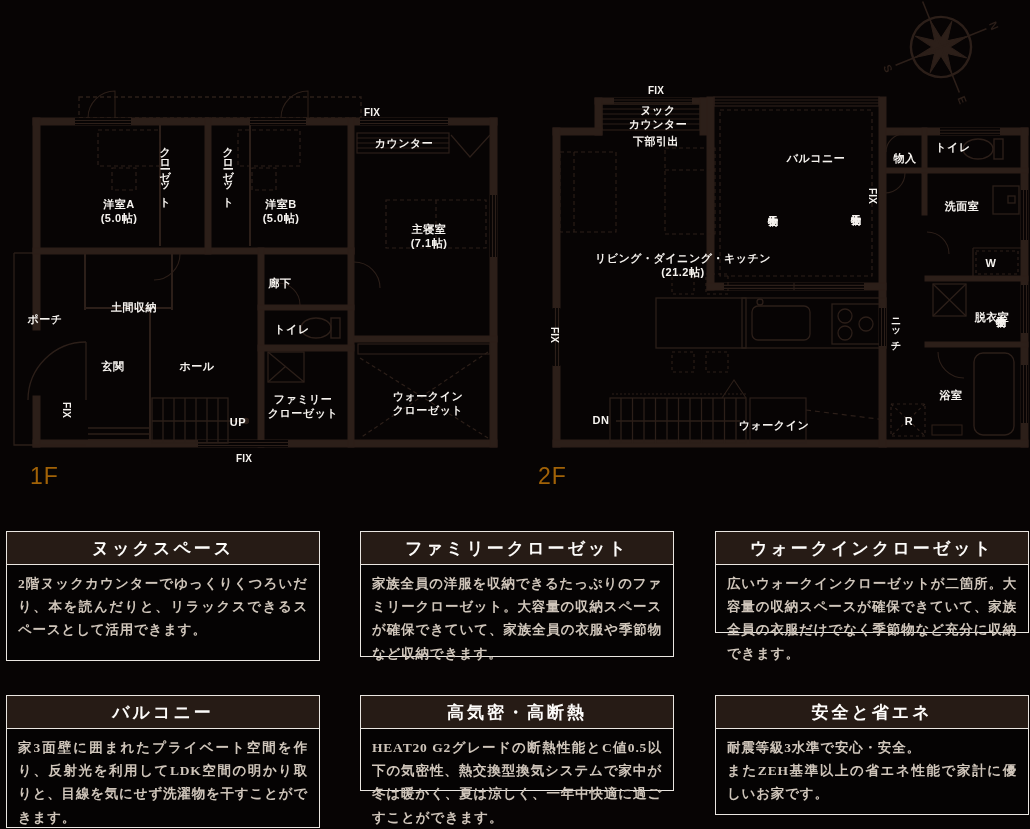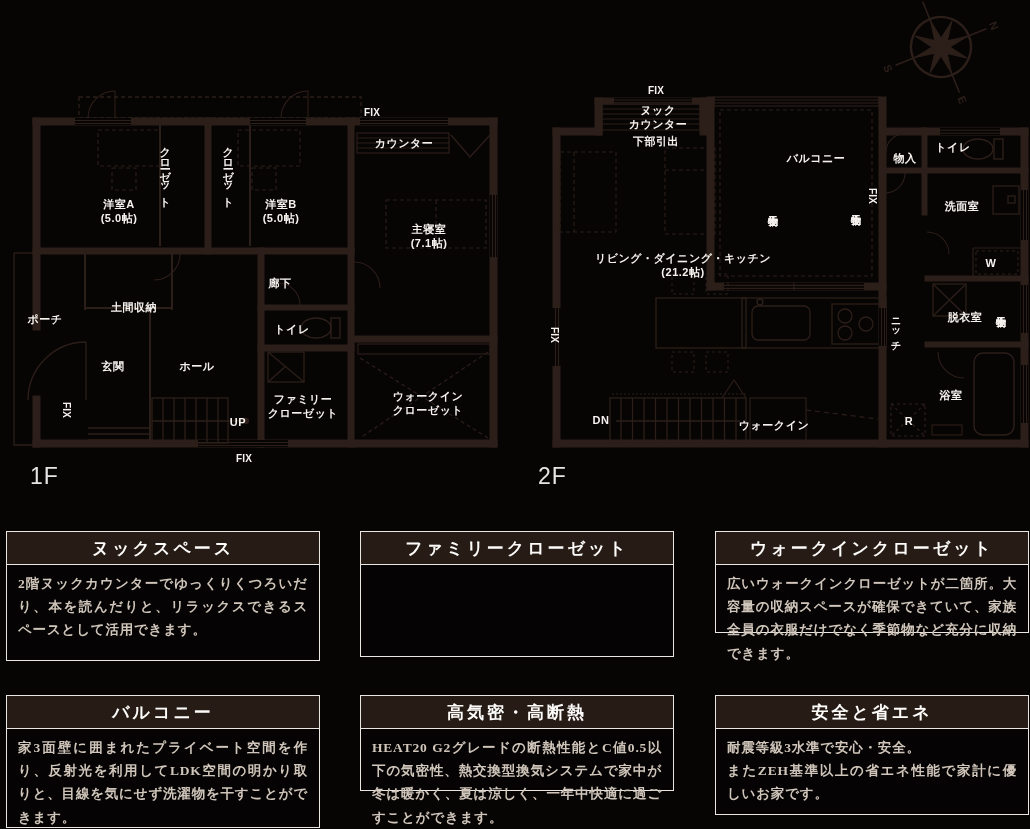--- a/index.html
+++ b/index.html
@@ -5,21 +5,21 @@
   html,body{margin:0;padding:0;background:#070404;}
   .page{position:relative;width:1030px;height:829px;background:#070404;overflow:hidden;
         font-family:"Liberation Sans","DejaVu Sans",sans-serif;}
   .plan-svg{position:absolute;left:0;top:0;}
   .plan-label{position:absolute;transform:translate(-50%,-50%);color:#f6f3ef;
     font-weight:bold;font-size:11px;line-height:1.3;text-align:center;
     white-space:pre-line;letter-spacing:.5px;}
   .plan-label.small{font-size:10px;letter-spacing:.2px;}
   .plan-label.vert{writing-mode:vertical-rl;text-orientation:upright;letter-spacing:0;}
   .plan-label.rot90{transform:translate(-50%,-50%) rotate(90deg);}
-  .floor-tag{position:absolute;color:#e5e5e5;font-size:23px;font-weight:500;letter-spacing:1px;}
+  .floor-tag{position:absolute;color:#a16207;font-size:23px;font-weight:500;letter-spacing:1px;}
   .feature-box{position:absolute;width:314px;border:1px solid #eae6e1;background:#050303;box-sizing:border-box;}
   .feature-box .hd{background:#261b15;border-bottom:1px solid #eae6e1;height:32px;
     display:flex;align-items:center;justify-content:center;}
   .feature-box .hd span{color:#fdfcfa;font-family:"Liberation Serif","DejaVu Serif",serif;
     font-size:17px;font-weight:600;letter-spacing:3px;}
   .feature-box .bd{padding:7px 11px 0 11px;color:#cfc5ba;
     font-family:"Liberation Serif","DejaVu Serif",serif;font-weight:bold;
     font-size:13.5px;line-height:1.72;letter-spacing:.8px;text-align:justify;white-space:pre-line;}
 </style>
 </head>
@@ -297,39 +297,40 @@
   <div class="plan-label" style="left:905px;top:158px">物入</div>
   <div class="plan-label" style="left:953px;top:147px">トイレ</div>
   <div class="plan-label vert small" style="left:773px;top:208px">物干金物</div>
   <div class="plan-label vert small" style="left:856px;top:207px">物干金物</div>
   <div class="plan-label small rot90" style="left:872px;top:196px">FIX</div>
   <div class="plan-label" style="left:962px;top:206px">洗面室</div>
   <div class="plan-label" style="left:991px;top:263px">W</div>
   <div class="plan-label" style="left:683px;top:265px">リビング・ダイニング・キッチン
 (21.2帖)</div>
   <div class="plan-label vert small" style="left:896px;top:328px">ニッチ</div>
-  <div class="plan-label" style="left:965px;top:317px">脱衣室</div>
+  <div class="plan-label" style="left:992px;top:317px">脱衣室</div>
   <div class="plan-label vert small" style="left:1001px;top:309px">物干金物</div>
   <div class="plan-label small rot90" style="left:554px;top:335px">FIX</div>
   <div class="plan-label" style="left:601px;top:420px">DN</div>
   <div class="plan-label" style="left:774px;top:425px">ウォークイン</div>
   <div class="plan-label" style="left:909px;top:421px">R</div>
   <div class="plan-label" style="left:951px;top:395px">浴室</div>
   <div class="floor-tag" style="left:538px;top:463px">2F</div>
 
   <div class="feature-box" style="left:6px;top:531px;height:130px">
     <div class="hd">
         <span>ヌックスペース</span>
       </div>
     <div class="bd">2階ヌックカウンターでゆっくりくつろいだり、本を読んだりと、リラックスできるスペースとして活用できます。</div>
   </div>
   <div class="feature-box" style="left:360px;top:531px;height:126px">
     <div class="hd">
         <span>ファミリークローゼット</span>
       </div>
+    <div class="bd">家族全員の洋服を収納できるたっぷりのファミリークローゼット。大容量の収納スペースが確保できていて、家族全員の衣服や季節物など収納できます。</div>
   </div>
   <div class="feature-box" style="left:715px;top:531px;height:102px">
     <div class="hd">
         <span>ウォークインクローゼット</span>
       </div>
     <div class="bd">広いウォークインクローゼットが二箇所。大容量の収納スペースが確保できていて、家族全員の衣服だけでなく季節物など充分に収納できます。</div>
   </div>
   <div class="feature-box" style="left:6px;top:695px;height:133px">
     <div class="hd">
         <span>バルコニー</span>

